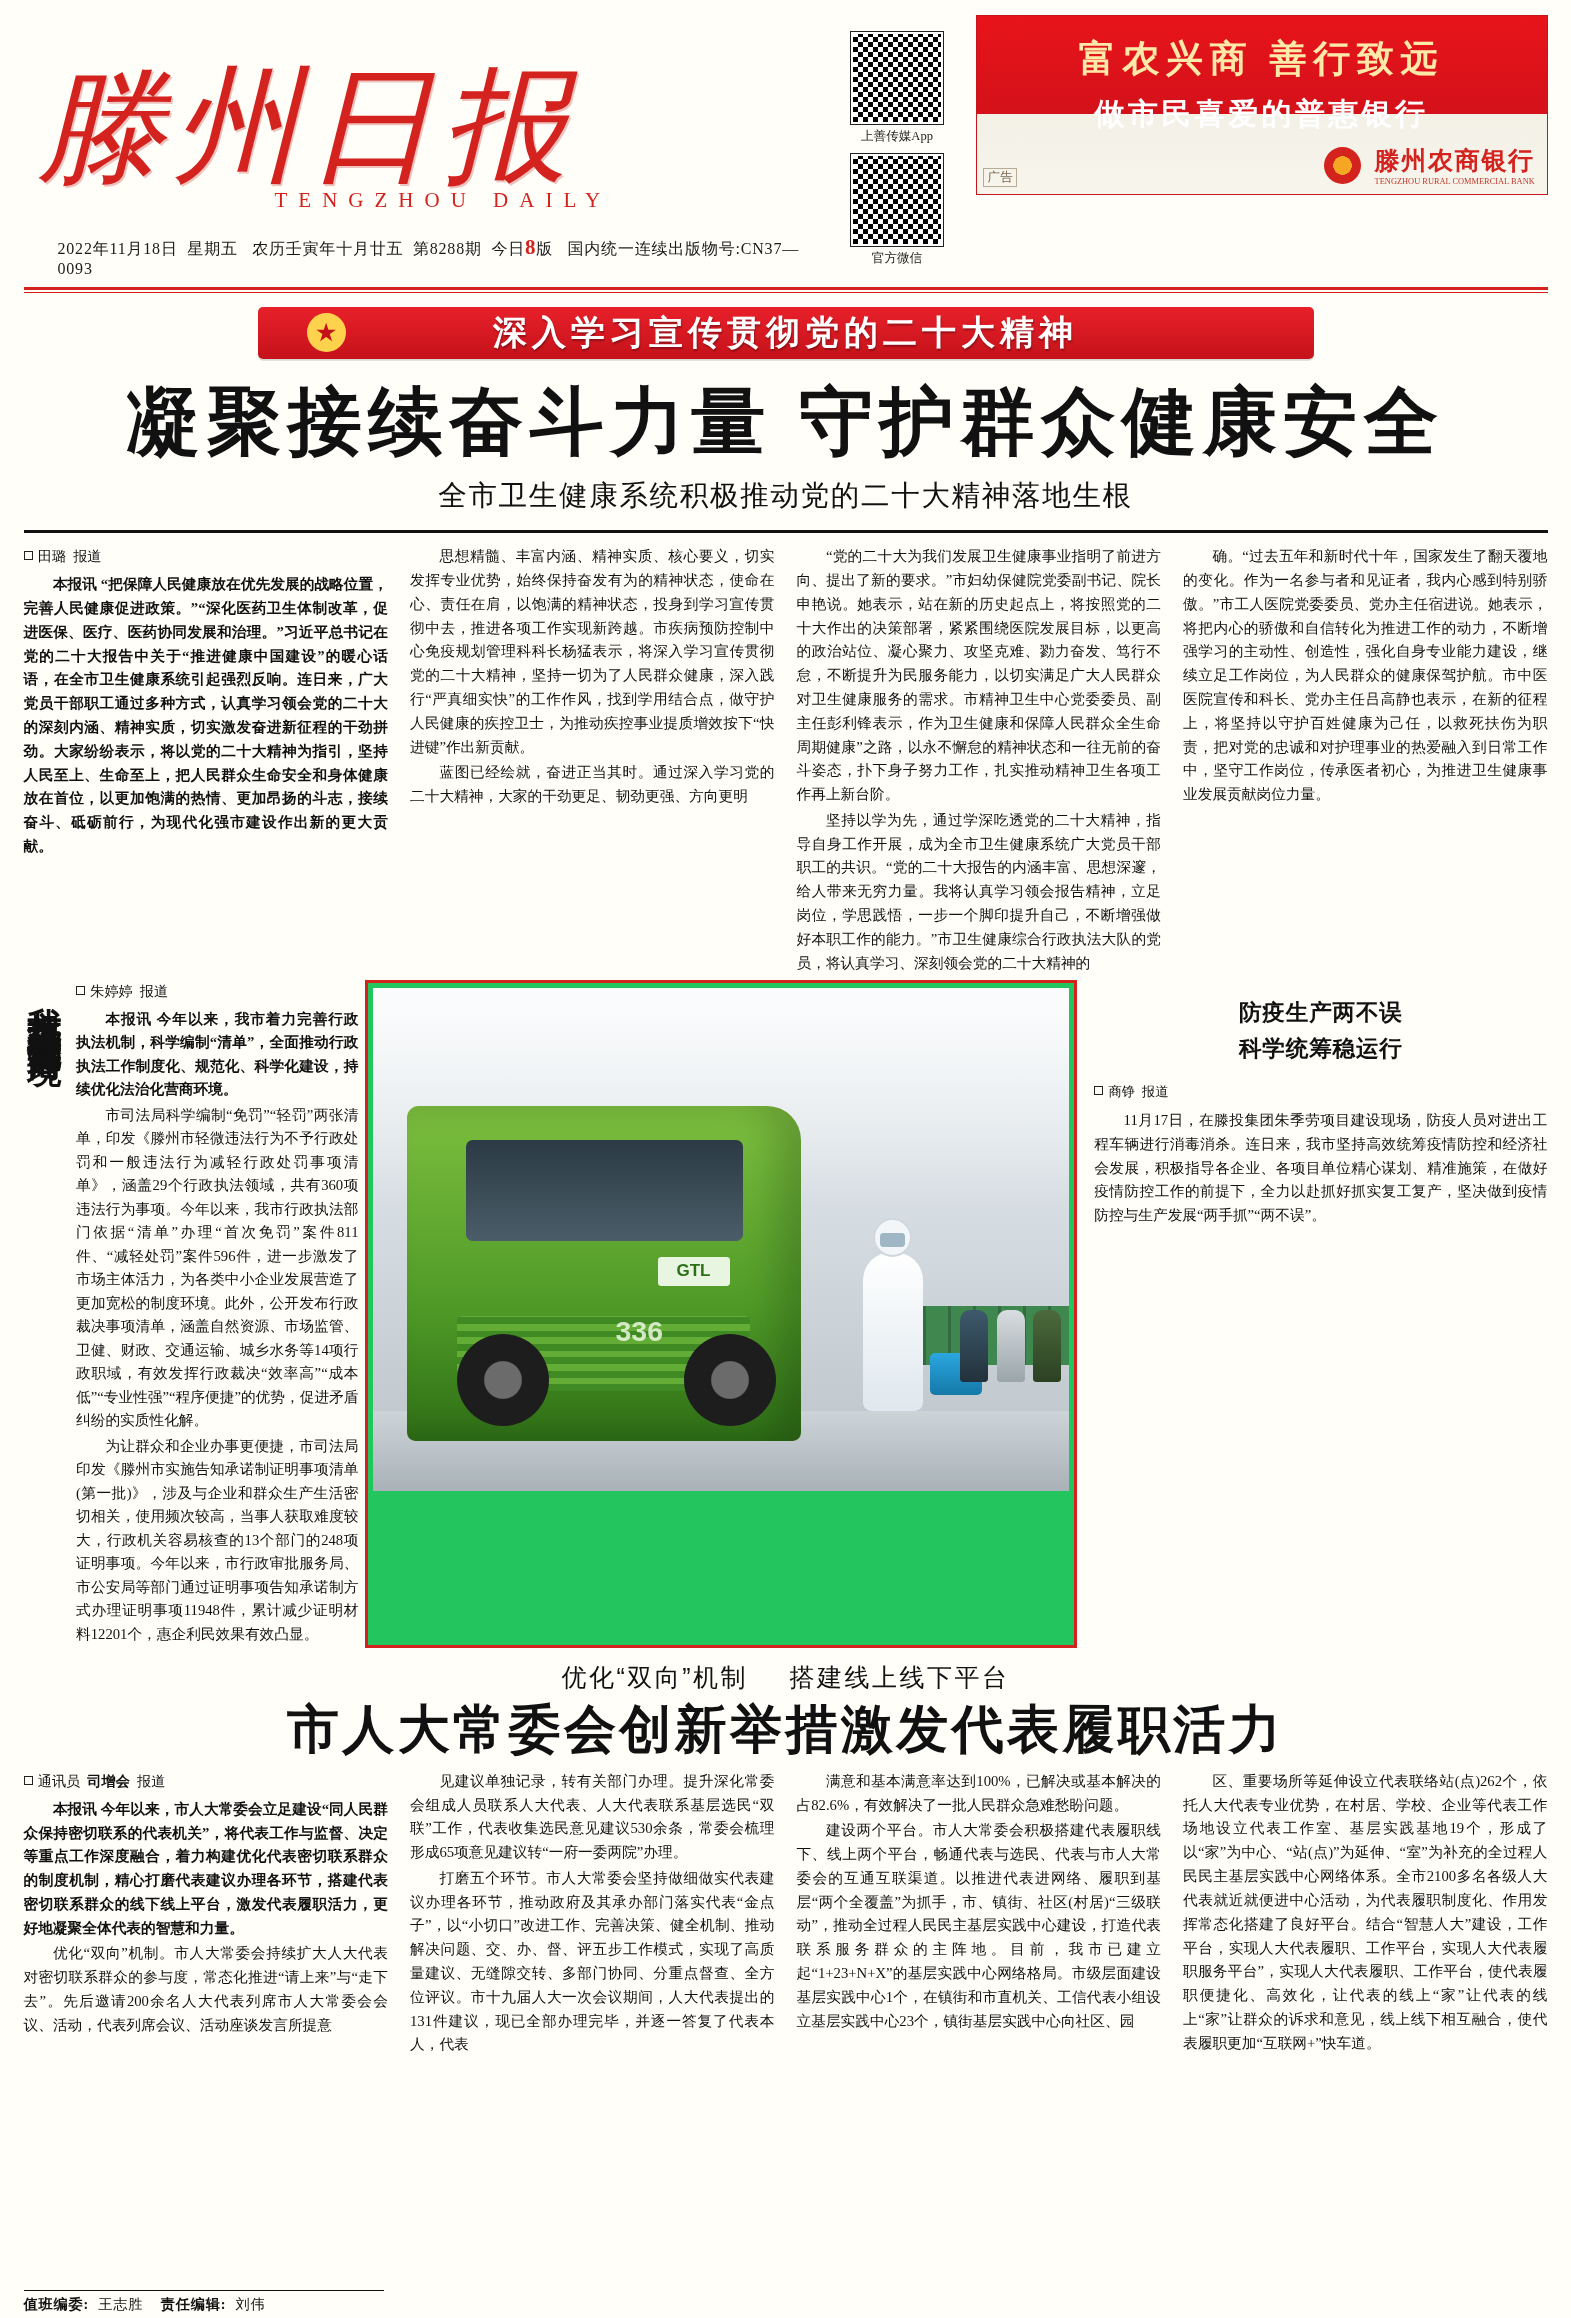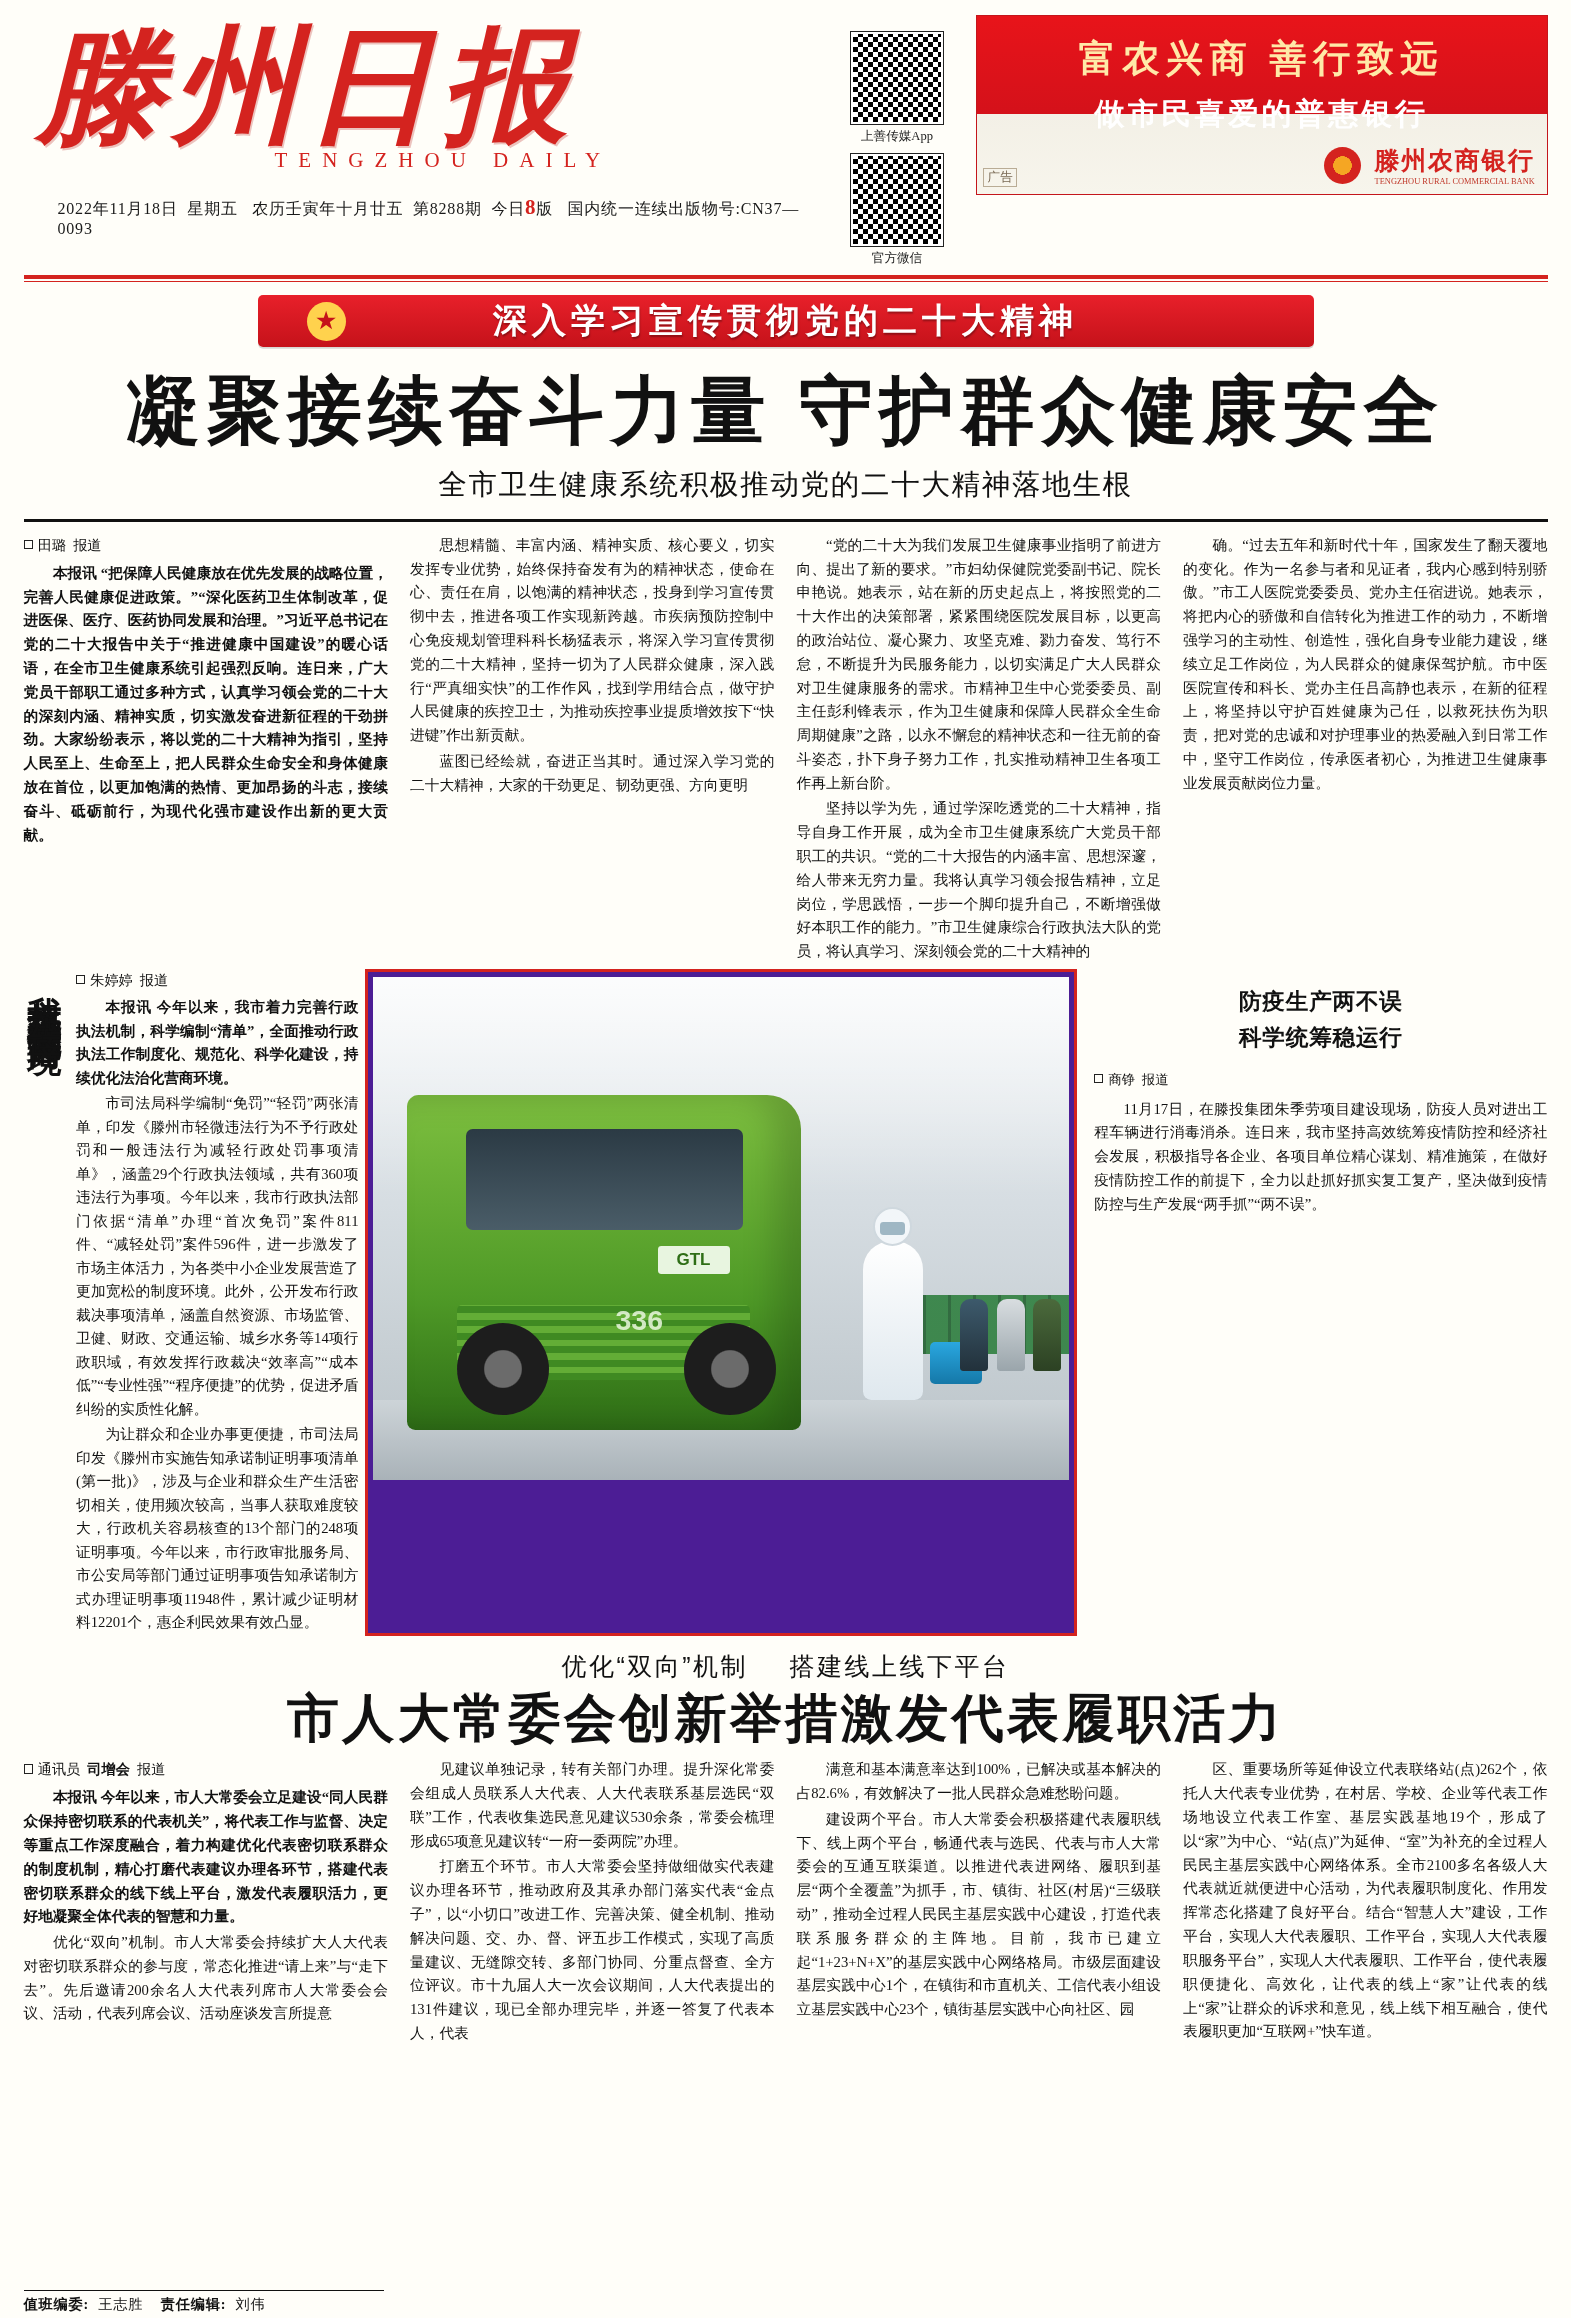--- a/index.html
+++ b/index.html
@@ -14,27 +14,28 @@
     overflow: hidden;
   }
   .page { position: relative; width: 1571px; height: 2319px; padding: 0 23.5px; }
 
   
   .masthead { display:flex; align-items:flex-start; padding-top: 15px; }
   .mast-left { width: 800px; position: relative; }
   .mast-title {
     font-family: "Liberation Serif", serif;
     font-size: 126px;
-    font-weight: bold;
+    font-weight: normal;
     color: #d4231f;
     letter-spacing: 8.4px;
     line-height: 1.15;
     padding-left: 15px;
     text-shadow: 1.7px 1.7px 0 rgba(180,20,15,.25);
     font-style: italic;
+    margin-top: 40px;
   }
   .mast-pinyin {
     font-family: "Liberation Serif", serif;
     font-size: 21px;
     letter-spacing: 11px;
     color: #d4231f;
     padding-left: 251px;
     margin-top: -11.7px;
   }
   .mast-meta {
@@ -139,21 +140,21 @@
     writing-mode: vertical-rl;
     text-orientation: upright;
     font-size: 34px; font-weight:bold; letter-spacing: 3.4px;
     line-height: 1.25; height: 603px;
     font-family:"Liberation Sans",sans-serif;
   }
   .mid-left { width: 335px; display:flex; gap: 10px; }
   .mid-left-text { flex:1; font-size: 14.7px; line-height:1.6; text-align:justify; }
   .mid-left-text p { margin:0 0 1.7px 0; text-indent:2em; }
 
-  .photo-box { width: 712px; border: 3.4px solid #d4231f; padding: 5px; background:#4c1d95; }
+  .photo-box { width: 712px; border: 3.4px solid #d4231f; padding: 5px; background:#22c55e; }
   .photo {
     width: 100%; height: 503px; position: relative; overflow:hidden;
     background: linear-gradient(180deg,#e9eef1 0%, #d6dde2 45%, #b9c2c7 100%);
   }
   
   .truck-body {
     position:absolute; left: 34px; bottom: 50px; width: 394px; height: 335px;
     background: linear-gradient(180deg,#7dbf3f 0%, #4f9a27 60%, #2e6e16 100%);
     border-radius: 11.7px 34px 8.4px 8.4px;
     box-shadow: inset -25px 0 34px rgba(0,0,0,.18);

